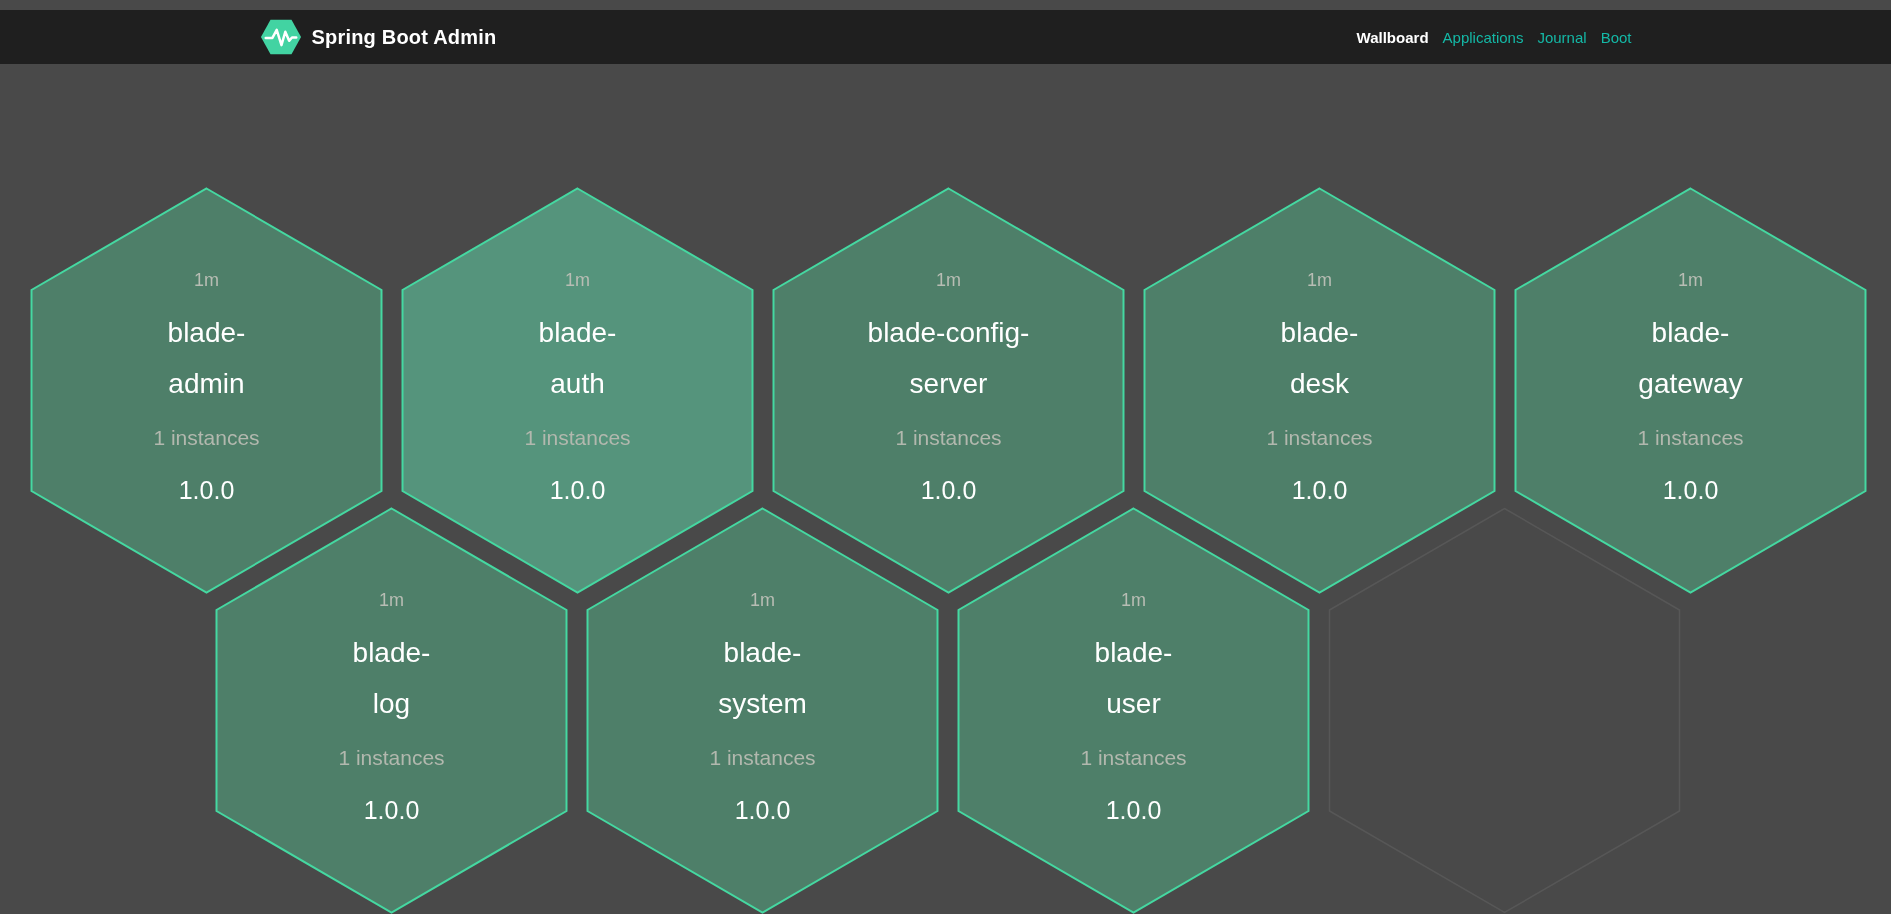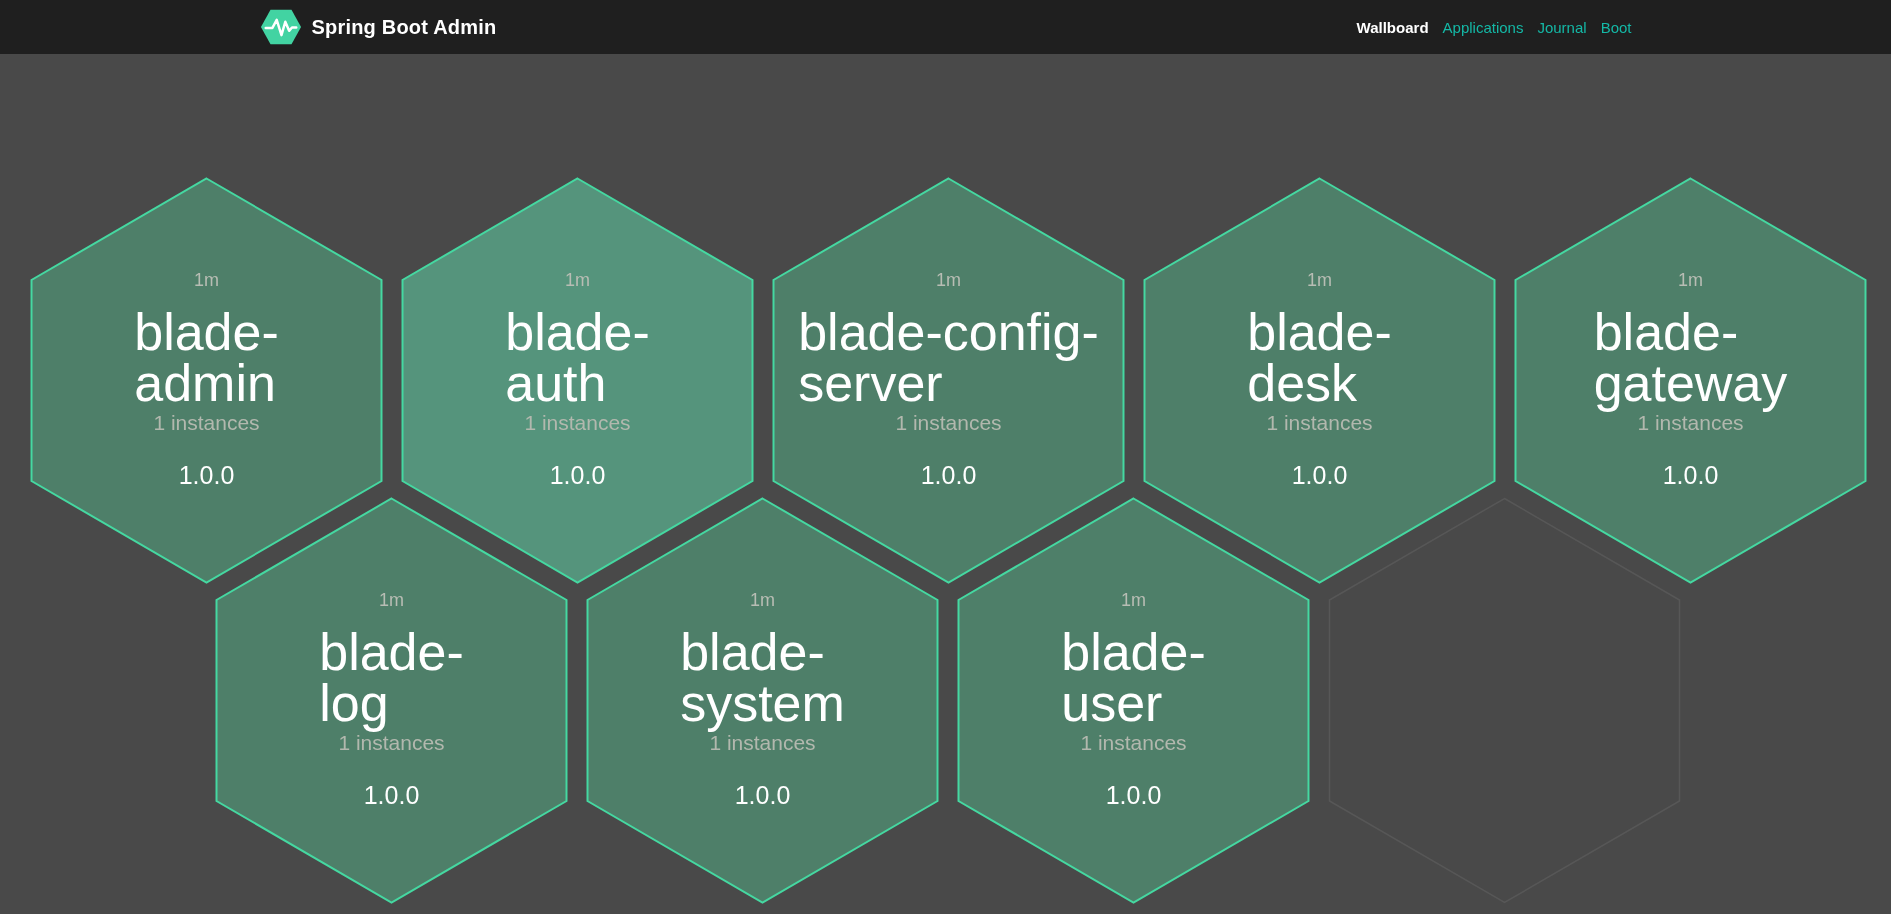--- a/index.html
+++ b/index.html
@@ -10,21 +10,21 @@
   }
 
   
   .header {
     height: 54px;
     background: #1f1f1f;
     width: 100%;
   }
   .header-inner {
     width: 1372px;
-    margin: 0 auto;
+    margin: 10px auto;
     height: 100%;
     display: flex;
     align-items: center;
     justify-content: space-between;
   }
   .brand {
     display: flex;
     align-items: center;
     gap: 10px;
     cursor: pointer;
@@ -62,44 +62,45 @@
   .hex {
     position: absolute;
     width: 353px;
     height: 407px;
     cursor: pointer;
   }
   .hex.empty { cursor: default; }
   .hex svg { position: absolute; left: 0; top: 0; width: 353px; height: 407px; }
   .hex-content {
     position: absolute;
-    left: 0; top: 92px;
+    left: 0; top: 82px;
     width: 100%;
     display: flex;
     flex-direction: column;
     align-items: center;
+    text-align: center;
     pointer-events: none;
   }
   .hex-uptime {
     font-size: 18px;
     line-height: 22px;
     color: #b8bdb4;
     margin-bottom: 16px;
   }
   .hex-name {
-    font-size: 52px;
+    font-size: 28px;
     line-height: 51px;
     font-weight: 400;
     color: #ffffff;
   }
   .hex-instances {
     font-size: 21px;
     line-height: 26px;
     color: #b2b8ae;
-    margin-top: 1px;
+    margin-top: 16px;
   }
   .hex-version {
     font-size: 25px;
     line-height: 30px;
     color: #ffffff;
     margin-top: 24px;
   }
 </style>
 </head>
 <body>

